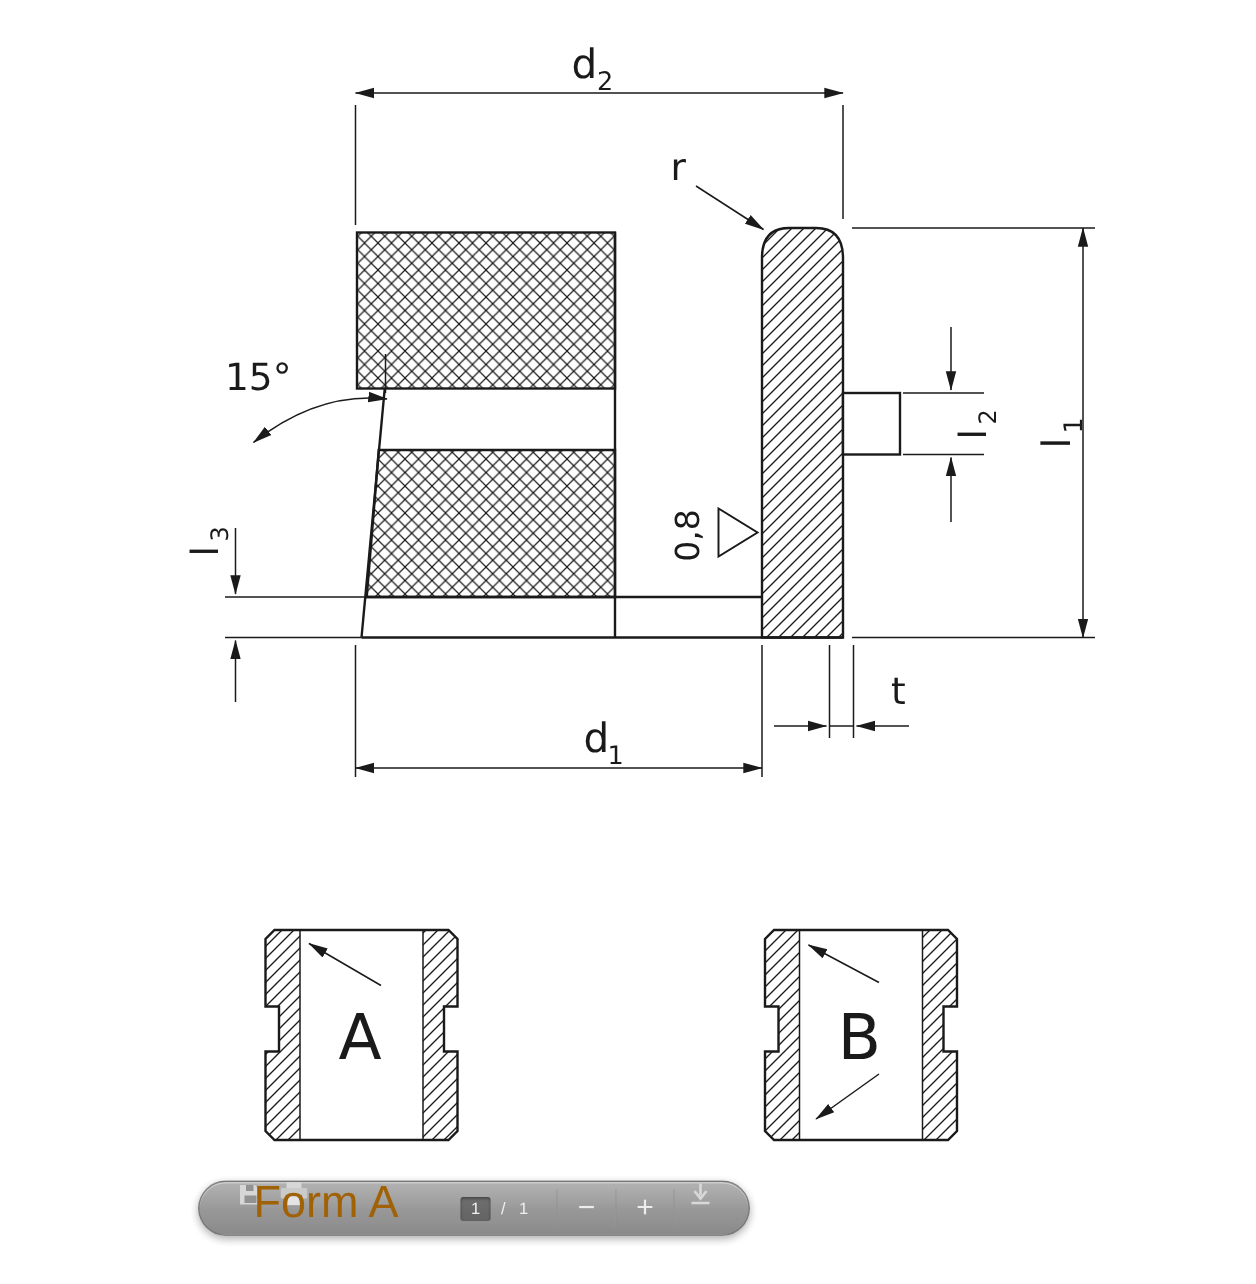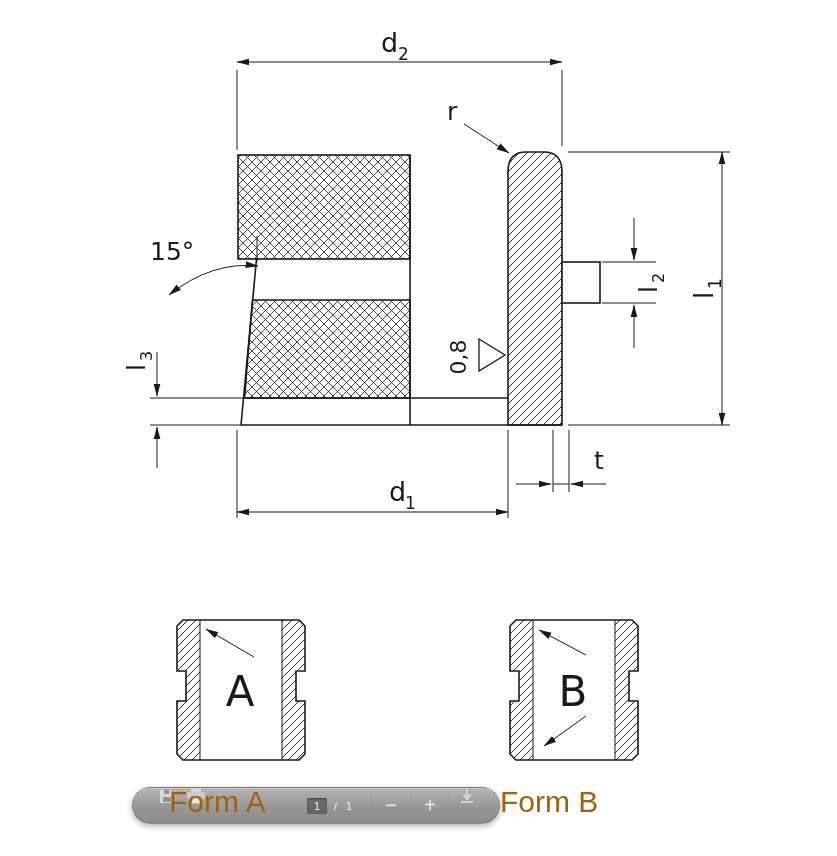--- a/index.html
+++ b/index.html
@@ -166,21 +166,20 @@
       <path fill="url(#hatch)" stroke="none" d="M 632,620 L 638,626 L 638,671 L 629,671 L 629,701 L 638,701 L 638,754 L 632,760 L 615,760 L 615,620 Z"></path>
       <line x1="533" y1="620" x2="533" y2="760" stroke-width="1"></line>
       <line x1="615" y1="620" x2="615" y2="760" stroke-width="1"></line>
       <line x1="586" y1="655" x2="539" y2="630" marker-end="url(#arrE)" stroke-width="1"></line>
       <line x1="586" y1="716" x2="544" y2="746" marker-end="url(#arrE)" stroke-width="1"></line>
       <text x="573" y="706" font-size="42" text-anchor="middle" stroke="none">B</text>
     </g>
   </svg>
 
   <div id="capA" class="caption">Form A</div>
-  <div id="capB" class="caption">Form B</div>
 
   <div class="toolbar">
 
     <div class="tb-item tb-icon-btn" style="left:26px;">
       <svg width="16" height="16" viewBox="0 0 16 16">
         <path d="M1 2 h10 l4 4 v9 h-14 z" fill="#d4d4d4"></path>
         <rect x="4" y="9" width="8" height="5" fill="#8a8a8a"></rect>
         <rect x="5" y="2" width="5" height="4" fill="#8a8a8a"></rect>
       </svg>
     </div>

